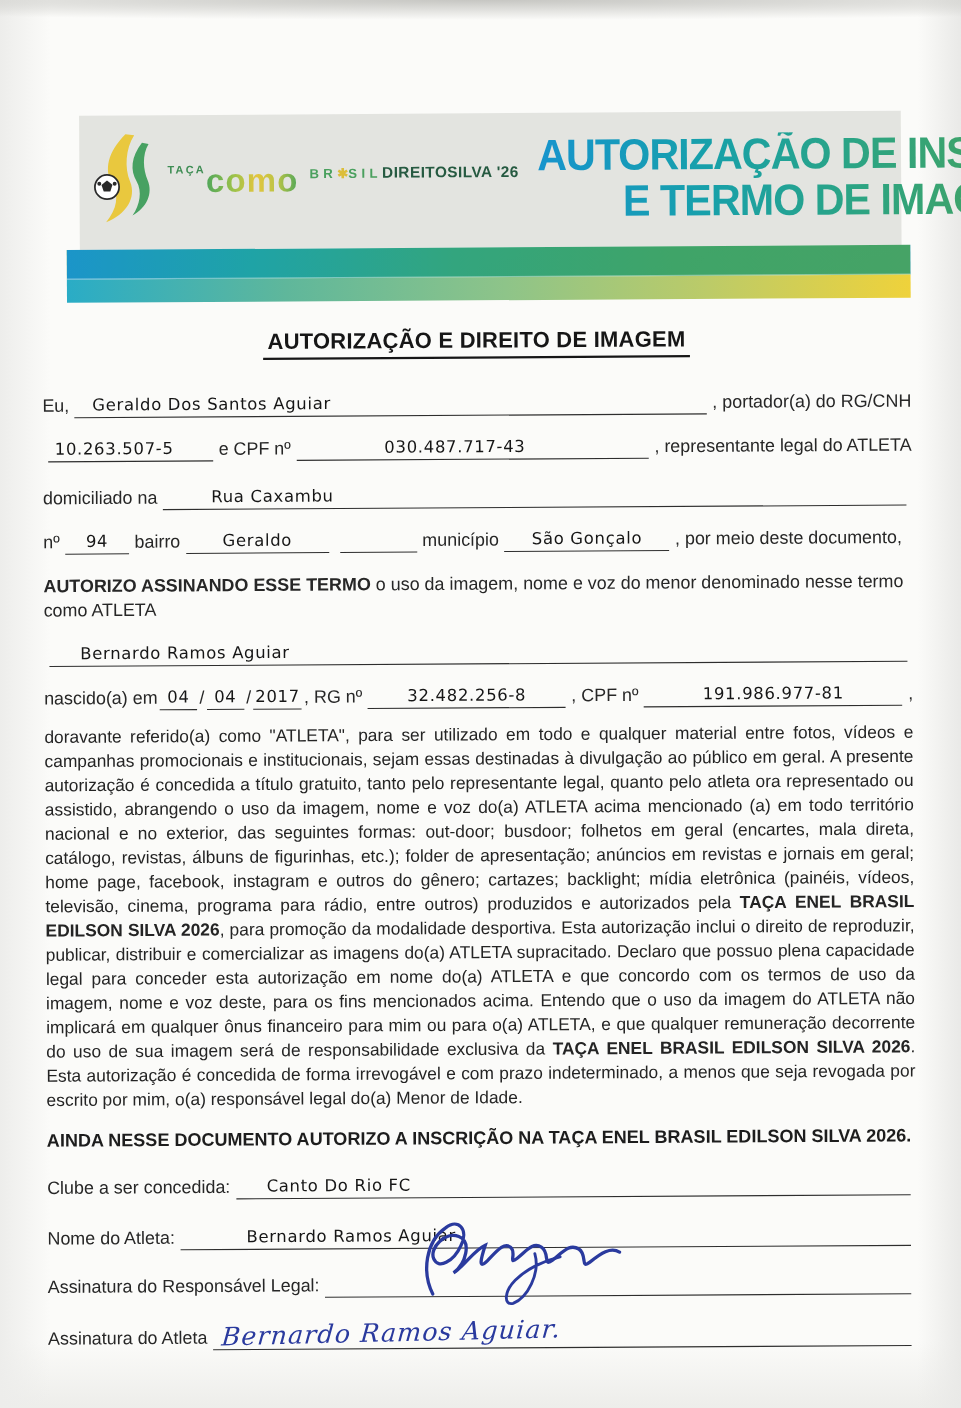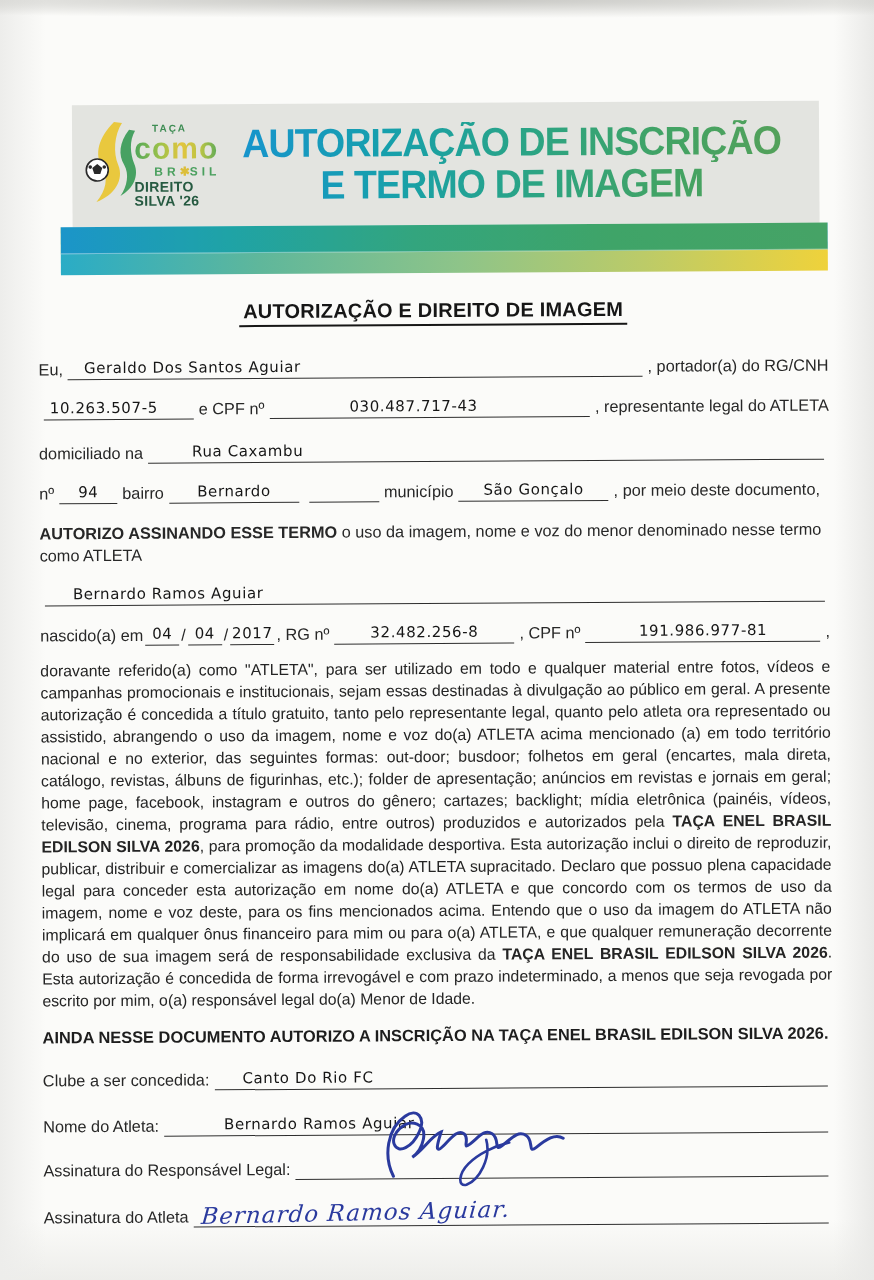--- a/index.html
+++ b/index.html
@@ -18,28 +18,28 @@
   .sheet { width:874px; height:1280px; transform:rotate(-0.35deg); transform-origin:50% 40%; }
 
   
   .header-panel {
     margin:103px 52px 0 75px; height:122px;
     background:#e3e4e0;
     display:flex; align-items:center; padding:6px 10px 6px 12px;
   }
   .logos { display:flex; align-items:center; gap:8px; flex:0 0 auto; }
   .taca-logo { display:flex; align-items:center; }
-  .taca-text { display:flex; flex-direction:column; line-height:1; margin-left:-6px; }
+  .taca-text { display:flex; flex-direction:row; line-height:1; margin-left:-6px; }
   .taca-word { font-size:10px; font-weight:700; letter-spacing:2px; color:#3f8d54; margin-left:18px; }
   .enel-word {
     font-size:30px; font-weight:700; letter-spacing:1px; line-height:1;
     background:linear-gradient(90deg,#4fa65a 0%, #9cc24a 30%, #e3c53e 55%, #b7c446 78%, #4fa65a 100%);
     -webkit-background-clip:text; background-clip:text; color:transparent;
   }
-  .brasil-word { font-size:12px; font-weight:600; letter-spacing:4px; color:#4aa05e; margin:2px 0 2px 20px; }
+  .brasil-word { font-size:12px; font-weight:600; letter-spacing:4px; color:#4aa05e; margin:2px 0 2px 10px; }
   .brasil-word .star { color:#dcbe3a; letter-spacing:0; }
   .edition { font-size:14px; font-weight:800; color:#265a41; letter-spacing:0.4px; line-height:1.02; }
   .main-title { flex:1; text-align:center; padding-right:6px; }
   .main-title div {
     font-weight:800; font-size:40px; letter-spacing:-1px; line-height:1.04;
     transform:scaleX(.94); transform-origin:50% 50%;
     background:linear-gradient(90deg,#1794cd 0%, #17a0ab 28%, #2aa486 52%, #42a364 78%, #54a15a 100%);
     -webkit-background-clip:text; background-clip:text; color:transparent;
     white-space:nowrap;
   }
@@ -147,21 +147,21 @@
         </span>
     </div>
 
     <div class="row">
       <span class="lbl">nº</span>
       <span class="fill" style="width:58px">
           <span class="val center">94</span>
         </span>
       <span class="lbl">bairro</span>
       <span class="fill" style="width:130px">
-          <span class="val center">Bernardo</span>
+          <span class="val center">Geraldo</span>
         </span>
       <span class="fill" style="width:70px"></span>
       <span class="lbl">município</span>
       <span class="fill" style="width:150px">
           <span class="val center">São Gonçalo</span>
         </span>
       <span class="lbl">, por meio deste documento,</span>
     </div>
 
     <div class="row" style="white-space:normal">

